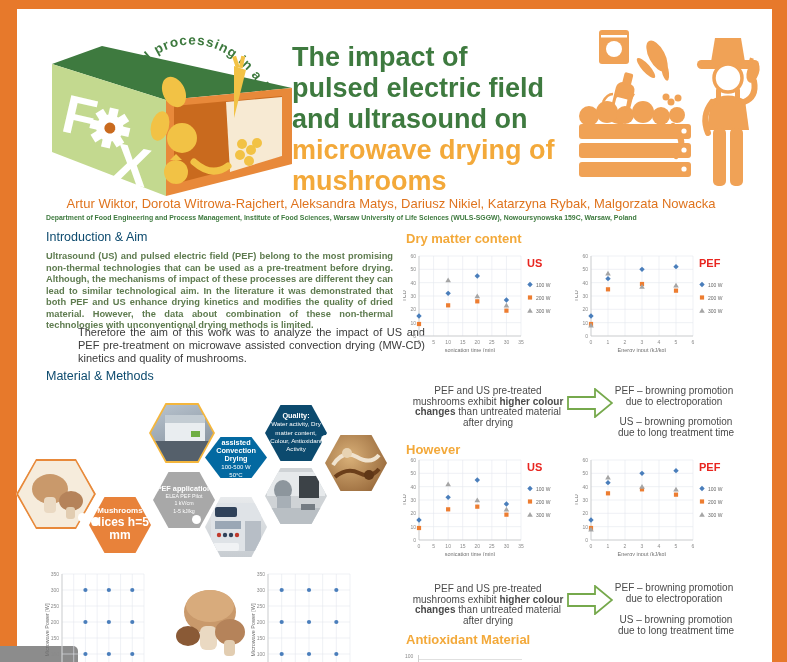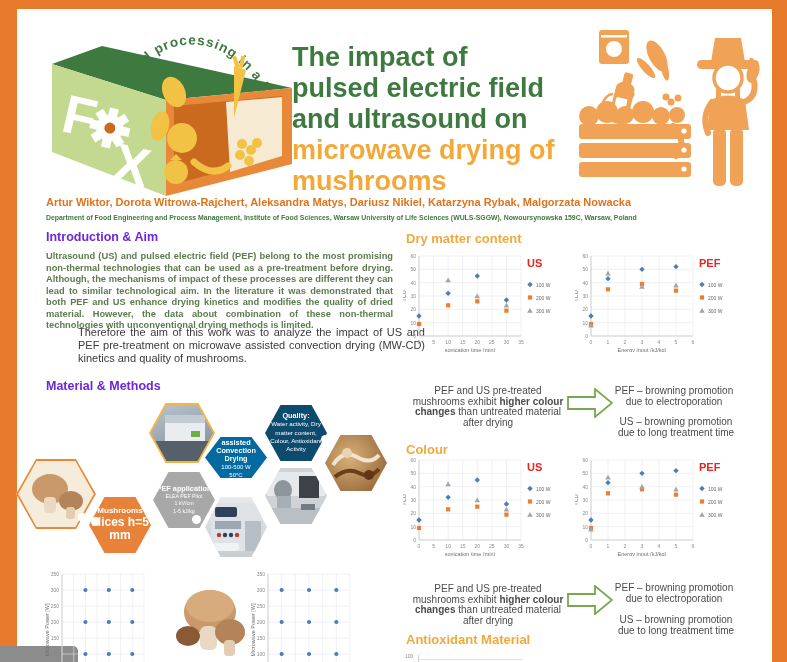--- a/index.html
+++ b/index.html
@@ -2,23 +2,23 @@
 <html><head>
 <meta charset="utf-8">
 <style>
   html,body{margin:0;padding:0;background:#ffffff;}
   #poster{position:relative;width:787px;height:662px;background:#fff;overflow:hidden;
           font-family:"Liberation Sans",sans-serif;}
   .abs{position:absolute;}
   .frame{position:absolute;background:#e7792b;}
   .title-line{position:absolute;left:292px;font-weight:bold;font-size:27px;line-height:31px;white-space:nowrap;}
   .tg{color:#3e7a3f;} .to{color:#f3a93a;}
-  .authors{position:absolute;left:46px;top:196px;width:690px;font-weight:bold;font-size:11px;color:#df731d;}
+  .authors{position:absolute;left:46px;top:196px;width:690px;font-weight:normal;font-size:13px;color:#df731d;text-align:center;}
   .affil{position:absolute;left:46px;top:214px;width:700px;font-weight:bold;font-size:6.9px;color:#3e7a3f;}
-  .h-green{position:absolute;font-weight:bold;font-size:12.5px;color:#6d28d9;}
+  .h-green{position:absolute;font-weight:normal;font-size:12.5px;color:#0c4a6e;}
   .h-orange{position:absolute;font-weight:bold;font-size:13px;color:#f3a93a;text-align:center;}
   .intro{position:absolute;left:46px;top:251px;width:347px;font-weight:bold;font-size:9.3px;
          line-height:1.24;color:#5e7b4f;text-align:justify;}
   .aim{position:absolute;left:54px;top:326px;width:347px;font-weight:normal;font-size:11px;
        line-height:1.18;color:#3a3a3a;text-align:justify;margin-left:24px;}
   .hex{position:absolute;clip-path:polygon(25% 0,75% 0,100% 50%,75% 100%,25% 100%,0 50%);
        display:flex;flex-direction:column;justify-content:center;align-items:center;
        text-align:center;color:#fff;overflow:hidden;}
   .hex .t{font-weight:bold;font-size:7.3px;line-height:1.1;}
   .hex .s{font-size:6px;line-height:1.35;}
@@ -136,21 +136,21 @@
       <rect x="176" y="36" width="4" height="7" transform="rotate(18 178 39)"></rect>
     </g>
   </svg>
 
   <div class="authors">Artur Wiktor, Dorota Witrowa-Rajchert, Aleksandra Matys, Dariusz Nikiel, Katarzyna Rybak, Malgorzata Nowacka</div>
   <div class="affil">Department of Food Engineering and Process Management, Institute of Food Sciences, Warsaw University of Life Sciences (WULS-SGGW), Nowoursynowska 159C, Warsaw, Poland</div>
 
   <div class="h-green" style="left:46px;top:230px;">Introduction &amp; Aim</div>
   <div class="intro">Ultrasound (US) and pulsed electric field (PEF) belong to the most promising non-thermal technologies that can be used as a pre-treatment before drying. Although, the mechanisms of impact of these processes are different they can lead to similar technological aim. In the literature it was demonstrated that both PEF and US enhance drying kinetics and modifies the quality of dried material. However, the data about combination of these non-thermal technologies with unconventional drying methods is limited.</div>
   <div class="aim">Therefore the aim of this work was to analyze the impact of US and PEF pre-treatment on microwave assisted convection drying (MW-CD) kinetics and quality of mushrooms.</div>
-  <div class="h-green" style="left:46px;top:379px;">Material &amp; Methods</div>
+  <div class="h-green" style="left:46px;top:369px;">Material &amp; Methods</div>
 
   <div class="hex" style="left:16px;top:459px;width:80px;height:70px;background:#f6ecdc;border:none;">
     <svg width="80" height="70" viewBox="0 0 80 70">
       <polygon points="20,1 60,1 79,35 60,69 20,69 1,35" fill="none" stroke="#e8893a" stroke-width="2"></polygon>
       <ellipse cx="34" cy="30" rx="18" ry="15" fill="#c9996b"></ellipse>
       <rect x="28" y="38" width="12" height="16" rx="4" fill="#ead9c2"></rect>
       <ellipse cx="55" cy="42" rx="12" ry="10" fill="#b5835a"></ellipse>
       <rect x="50" y="48" width="9" height="12" rx="3" fill="#e2cdb1"></rect>
     </svg>
   </div>
@@ -438,21 +438,21 @@
 
   <div class="concl" style="left:412px;top:386px;width:152px;">
     <span>PEF and US pre-treated mushrooms exhibit </span><b>higher colour changes</b><span> than untreated material after drying</span>
   </div>
   <svg class="abs" style="left:567px;top:388px;" width="46" height="30" viewBox="0 0 46 30">
     <polygon points="1,9 28,9 28,1 45,15 28,29 28,21 1,21" fill="#ffffff" stroke="#76a94c" stroke-width="1.8"></polygon>
   </svg>
   <div class="concl" style="left:613px;top:386px;width:122px;">PEF – browning promotion due to electroporation</div>
   <div class="concl" style="left:610px;top:417px;width:132px;">US – browning promotion due to long treatment time</div>
 
-  <div class="h-orange" style="left:406px;top:442px;">Colour</div>
+  <div class="h-orange" style="left:406px;top:442px;">However</div>
   <svg class="chart" style="left:403px;top:454px;" width="170" height="102">
       <line x1="16" y1="6" x2="16" y2="86" stroke="#e4e7ee" stroke-width="0.6"></line>
       <line x1="30.57142857142857" y1="6" x2="30.57142857142857" y2="86" stroke="#e4e7ee" stroke-width="0.6"></line>
       <line x1="45.14285714285714" y1="6" x2="45.14285714285714" y2="86" stroke="#e4e7ee" stroke-width="0.6"></line>
       <line x1="59.714285714285715" y1="6" x2="59.714285714285715" y2="86" stroke="#e4e7ee" stroke-width="0.6"></line>
       <line x1="74.28571428571428" y1="6" x2="74.28571428571428" y2="86" stroke="#e4e7ee" stroke-width="0.6"></line>
       <line x1="88.85714285714286" y1="6" x2="88.85714285714286" y2="86" stroke="#e4e7ee" stroke-width="0.6"></line>
       <line x1="103.42857142857143" y1="6" x2="103.42857142857143" y2="86" stroke="#e4e7ee" stroke-width="0.6"></line>
       <line x1="118" y1="6" x2="118" y2="86" stroke="#e4e7ee" stroke-width="0.6"></line>
       <line x1="16" y1="86" x2="118" y2="86" stroke="#e4e7ee" stroke-width="0.6"></line>

